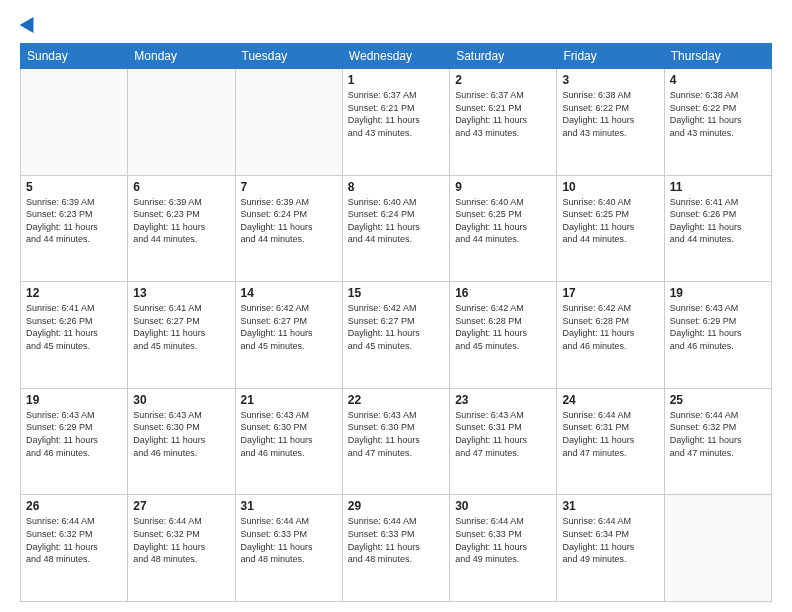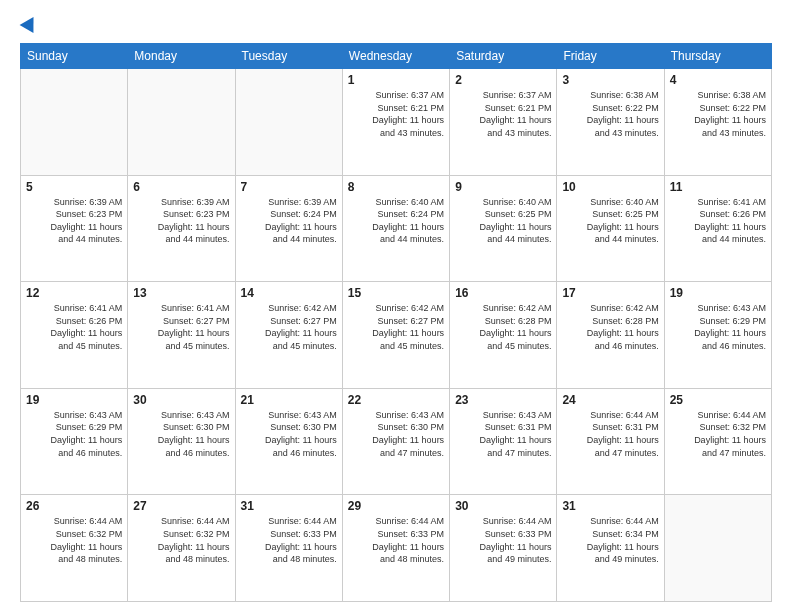--- a/index.html
+++ b/index.html
@@ -90,21 +90,20 @@
       font-size: 12px;
       font-weight: bold;
       color: #222;
       display: block;
       margin-bottom: 2px;
     }
     .day-info {
       line-height: 1.4;
       color: #333;
       font-size: 9px;
-      text-align: right;
     }
   </style>
 </head>
 <body>
 
 <div class="page">
   <div class="header">
     <div class="logo">
       <div class="logo-text">
         <span class="logo-general"></span>

